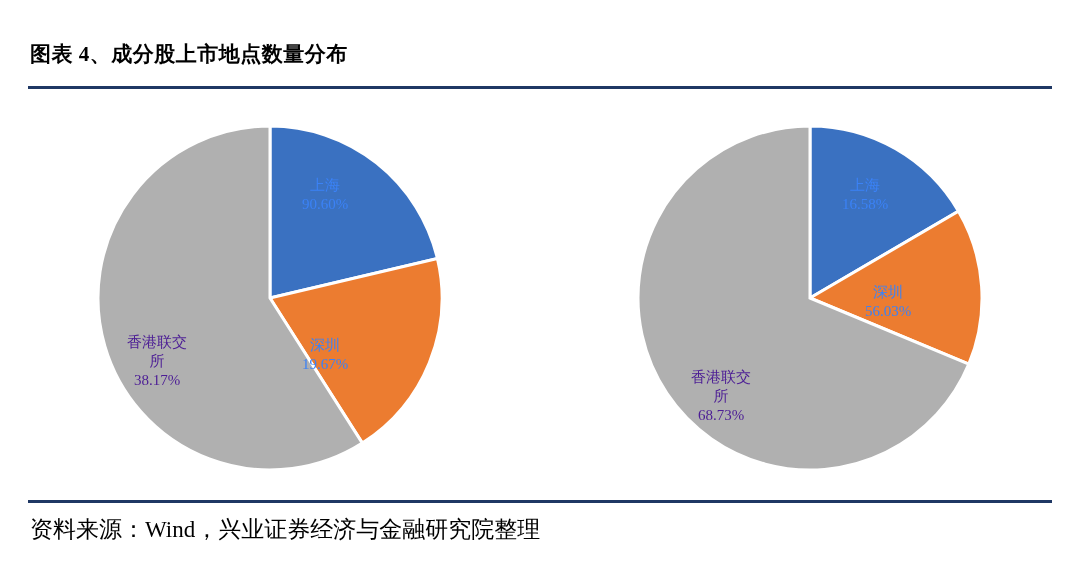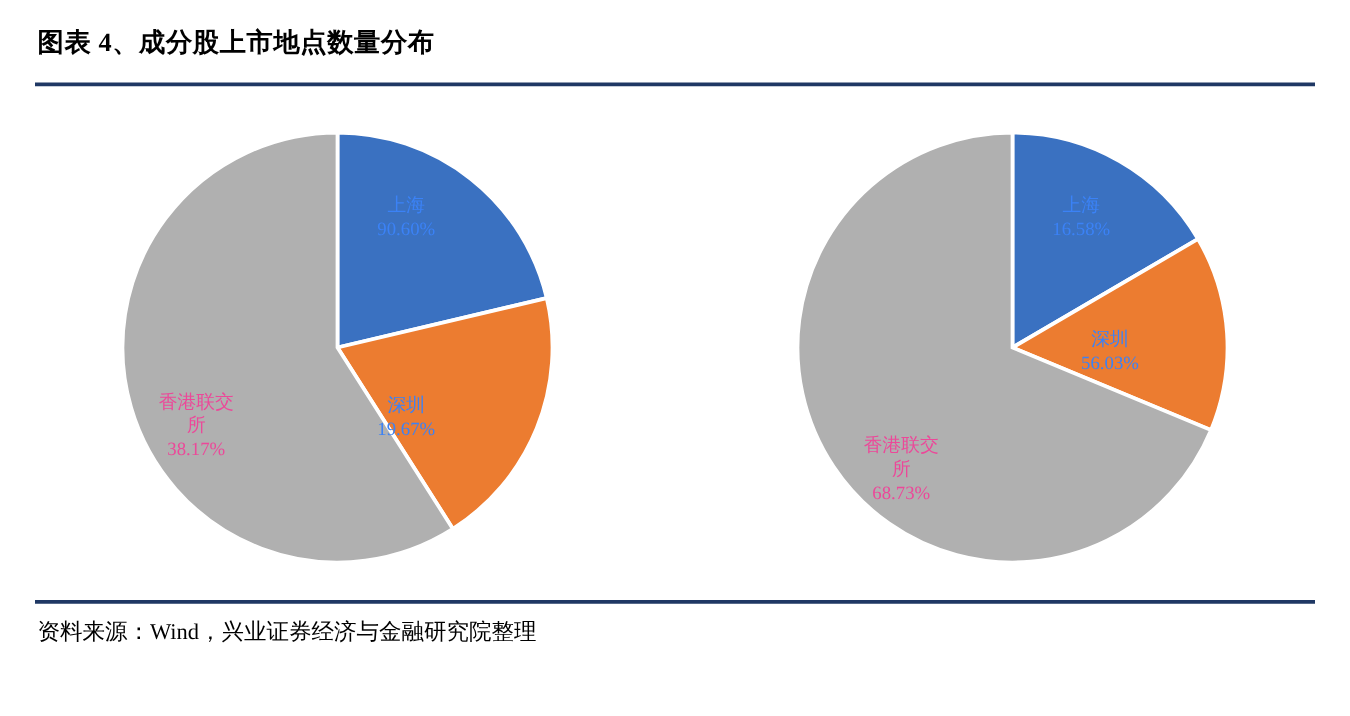--- a/index.html
+++ b/index.html
@@ -12,20 +12,21 @@
     background: #ffffff;
     font-family: "Liberation Serif", "DejaVu Serif", serif;
     color: #1a1a1a;
     overflow: hidden;
   }
   .page {
     position: relative;
     width: 1080px;
     height: 434px;
     box-sizing: border-box;
+    margin-top: 20px;
   }
   .titles {
     position: absolute;
     top: 14px;
     left: 0;
     width: 1080px;
     height: 46px;
   }
   .chart-title {
     position: absolute;
@@ -86,28 +87,28 @@
     text-align: center;
     font-family: "Liberation Serif", "DejaVu Serif", serif;
     font-size: 15px;
     line-height: 1.25;
     white-space: nowrap;
     pointer-events: none;
   }
   .slice-label .l1 { display: block; }
   .slice-label .l2 { display: block; }
   .label-white { color: #3b82f6; }
-  .label-dark { color: #ec4899; }
+  .label-dark { color: #4c1d95; }
 
   .source {
     position: absolute;
     left: 30px;
     top: 492px;
     width: 1020px;
-    font-size: 18px;
+    font-size: 23px;
     line-height: 1.55;
     color: #000000;
   }
   .source div { white-space: nowrap; }
 </style>
 </head>
 <body>
 
 <div class="page">
 

